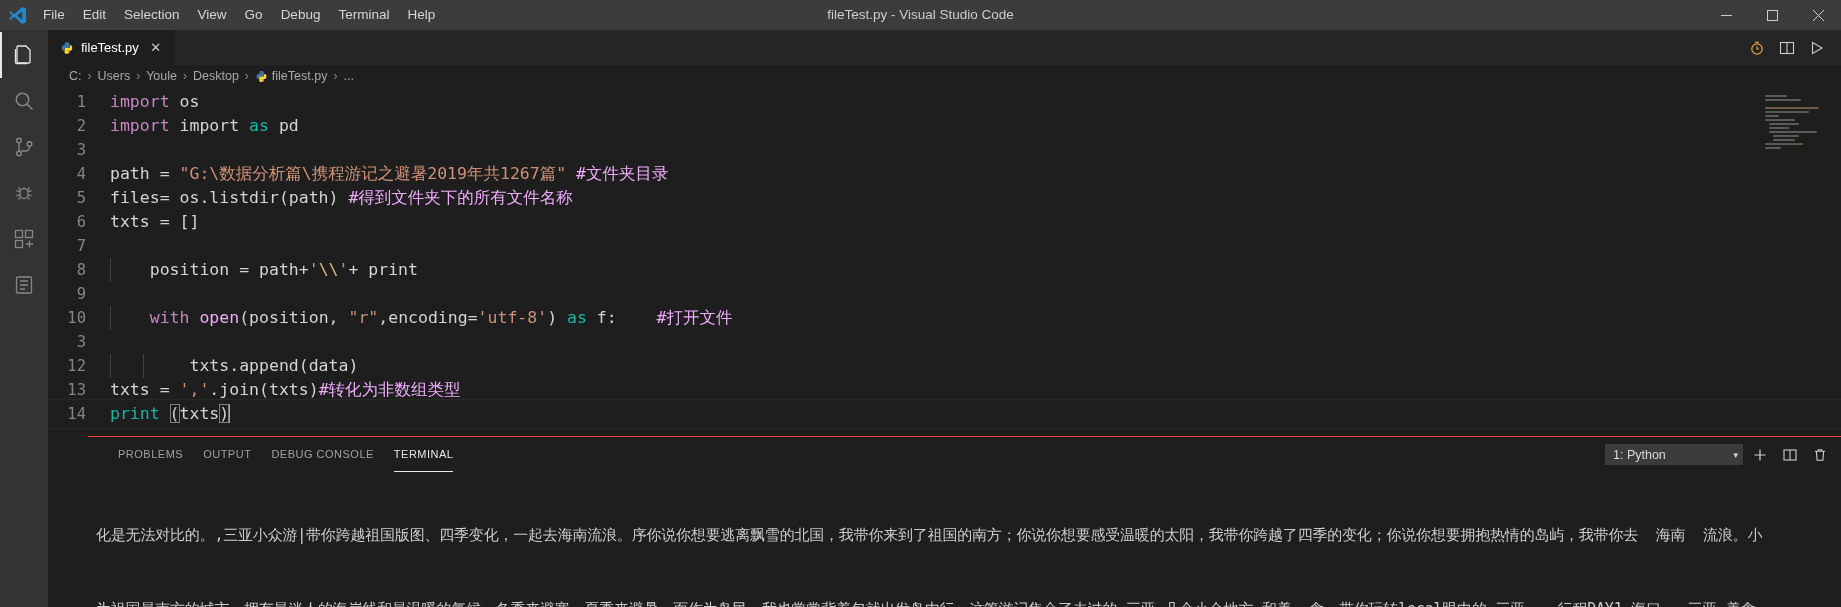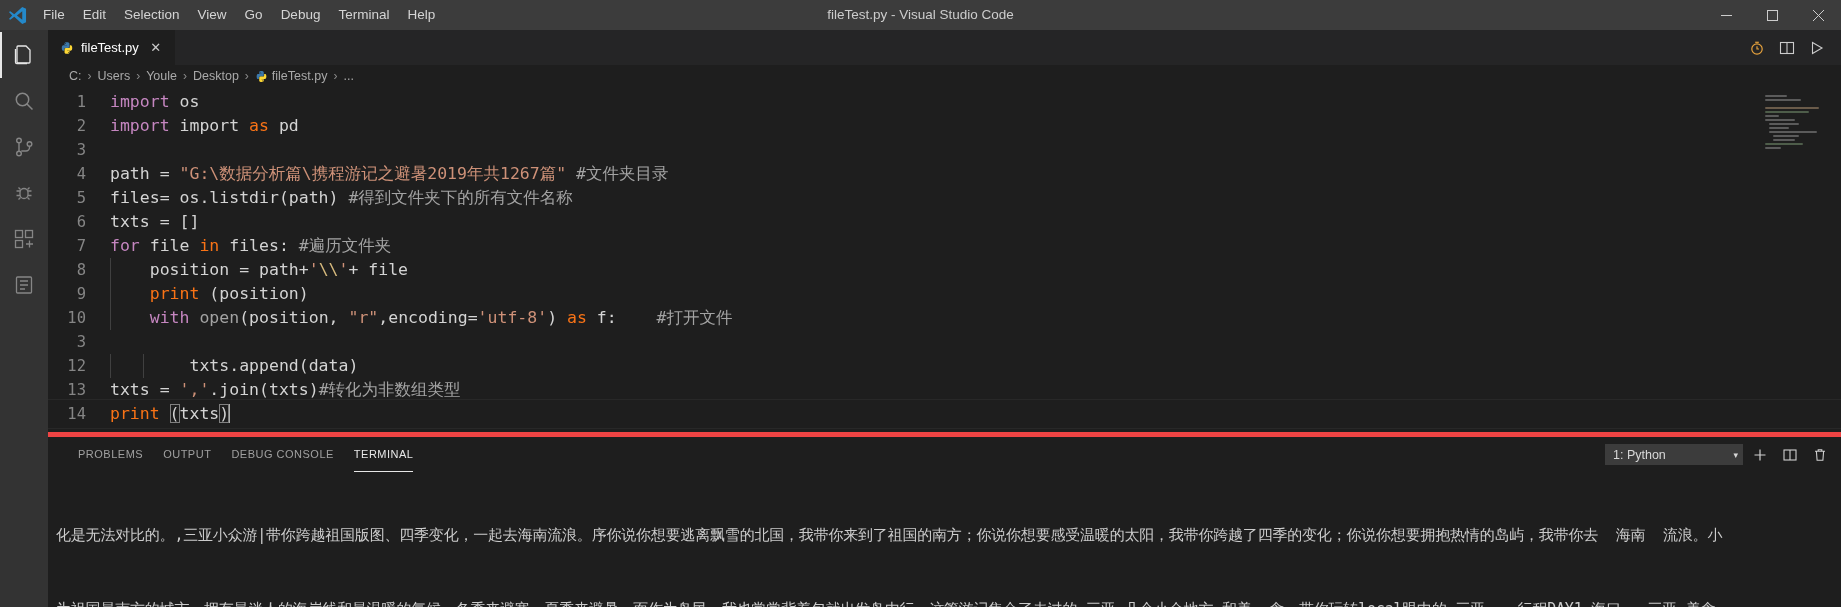--- a/index.html
+++ b/index.html
@@ -113,47 +113,47 @@
   .ltext { position: relative; }
   .cline.current .ltext::after {
     content: ""; position: absolute; left: -86px; right: -1700px; top: -3px; bottom: -3px;
     border-top: 1px solid #282828; border-bottom: 1px solid #282828;
     pointer-events: none;
   }
   
   .ig { position: absolute; top: 0; bottom: 0; width: 1px; background: #404040; }
 
   .kw   { color: #c586c0; }  
-  .kw2  { color: #f97316; }  
+  .kw2  { color: #14b8a6; }  
   .plain{ color: #d4d4d4; }
   .str  { color: #ce9178; }
-  .cmt  { color: #a3a3a3; }
-  .func { color: #a3a3a3; }
+  .cmt  { color: #f0abfc; }
+  .func { color: #f0abfc; }
   .esc  { color: #d7ba7d; }
   .bracket-hl { outline: 1px solid #808080; outline-offset: -1px; }
   .cursor {
     display:inline-block; width: 2px; height: 19px; background: #aeafad;
     vertical-align: -4px; margin-left: -1px;
   }
 
   
   .minimap {
     position: absolute; right: 14px; top: 0; width: 64px; height: 100%;
     pointer-events: none;
   }
   .mm-block { position:absolute; height:2px; border-radius:1px; }
 
   
   .editor-sb { position:absolute; right:0; top:0; width:14px; height:100%; background:transparent; }
 
   
   .panel {
     height: 170px; min-height: 170px;
-    background: #1e1e1e; border-top: 5px solid #ef4444;
-    display: flex; flex-direction: column;
+    background: #1e1e1e; border-top: 1px solid #ef4444;
+    display: flex; flex-direction: column; margin-left: 40px;
   }
   .panel-header {
     height: 35px; min-height: 35px; display: flex; align-items: center;
     padding-left: 20px; background: #1e1e1e;
   }
   .panel-tab {
     font-size: 11px; letter-spacing: .5px; text-transform: uppercase;
     color: #a0a0a0; padding: 0 10px; height: 35px; line-height: 35px;
     position: relative; white-space: nowrap;
   }
@@ -364,31 +364,29 @@
             <span class="ltext"><span class="plain">files= os.listdir(path) </span><span class="cmt">#得到文件夹下的所有文件名称</span></span>
           </div>
 
           <div class="cline">
             <span class="lnum">6</span>
             <span class="ltext"><span class="plain">txts = []</span></span>
           </div>
 
           <div class="cline">
             <span class="lnum">7</span>
-            <span class="ltext"><span class="kw">for</span><span class="plain"> file </span><span class="kw2">in</span><span class="plain"> files: </span><span class="cmt">#遍历文件夹</span></span>
           </div>
 
           <div class="cline">
             <span class="lnum">8</span>
-            <span class="ltext"><span class="ig" style="left:0px"></span><span class="plain">    </span><span class="plain">position = path+</span><span class="str">'</span><span class="esc">\\</span><span class="str">'</span><span class="plain">+ file</span></span>
+            <span class="ltext"><span class="ig" style="left:0px"></span><span class="plain">    </span><span class="plain">position = path+</span><span class="str">'</span><span class="esc">\\</span><span class="str">'</span><span class="plain">+ print</span></span>
           </div>
 
           <div class="cline">
             <span class="lnum">9</span>
-            <span class="ltext"><span class="ig" style="left:0px"></span><span class="plain">    </span><span class="kw2">print</span><span class="plain"> (position)</span></span>
           </div>
 
           <div class="cline">
             <span class="lnum">10</span>
             <span class="ltext"><span class="ig" style="left:0px"></span><span class="plain">    </span><span class="kw">with</span><span class="func"> open</span><span class="plain">(position, </span><span class="str">"r"</span><span class="plain">,encoding=</span><span class="str">'utf-8'</span><span class="plain">) </span><span class="kw2">as</span><span class="plain"> f:</span><span class="cmt">    #打开文件</span></span>
           </div>
 
           <div class="cline">
             <span class="lnum">3</span>
           </div>

